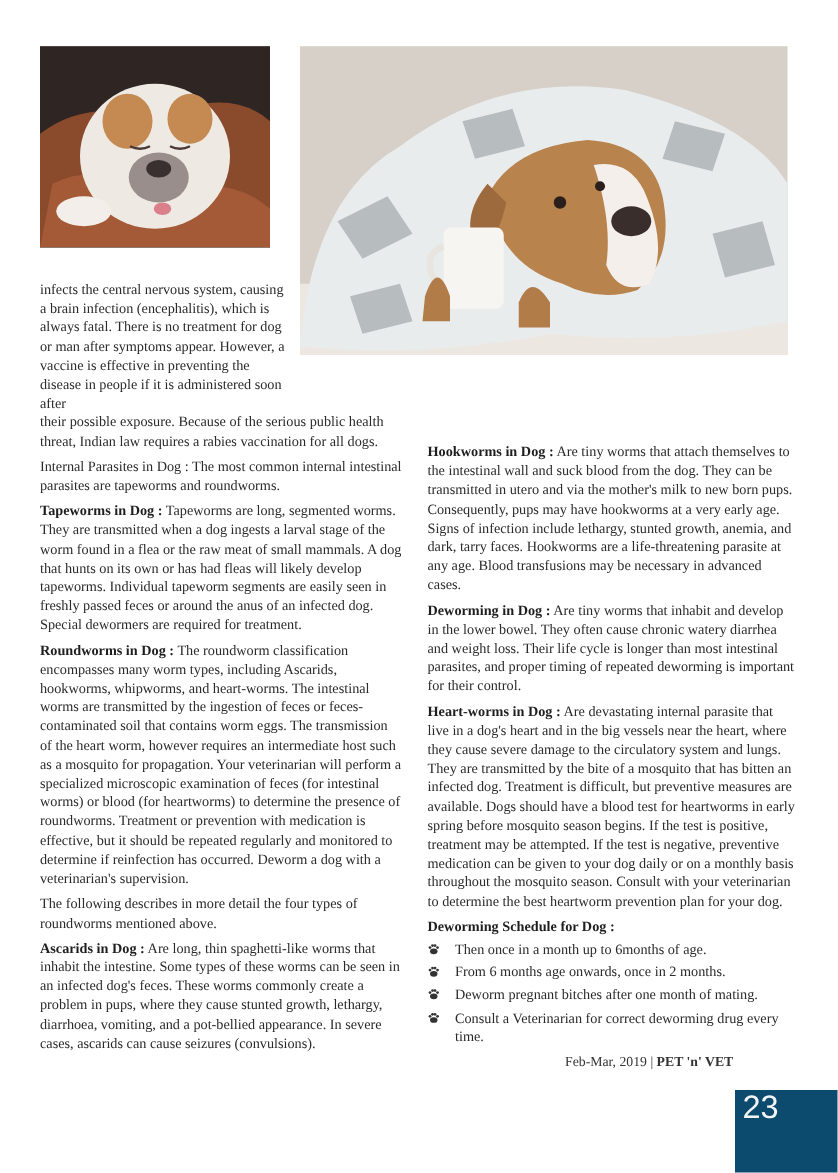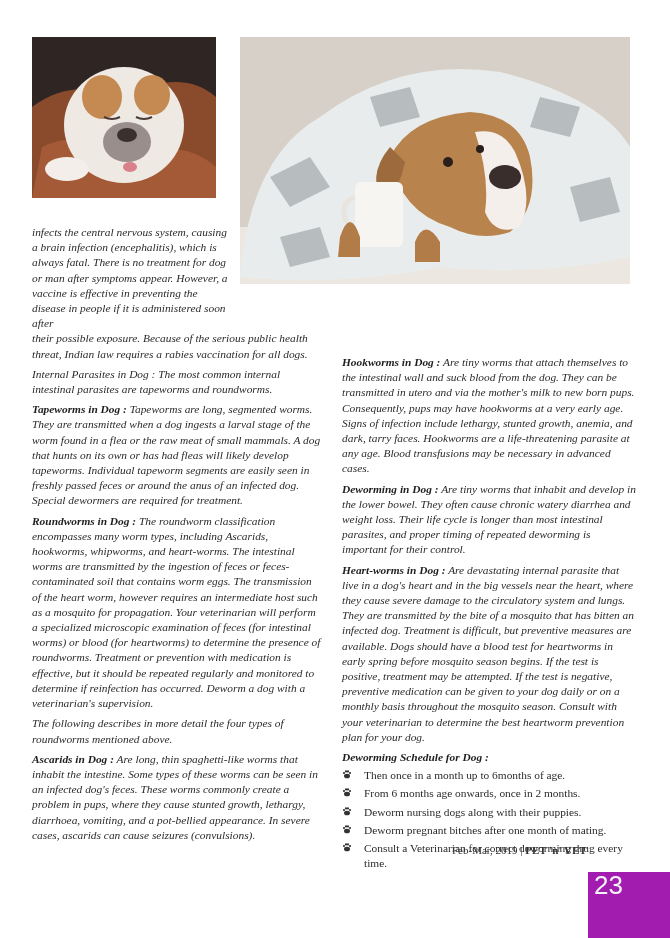--- a/index.html
+++ b/index.html
@@ -6,21 +6,21 @@
   body {
     width:670px; height:938px; background:#ffffff; position:relative; overflow:hidden;
     font-family:"Liberation Serif", "DejaVu Serif", serif; color:#2a2a2a;
   }
   .photo { position:absolute; overflow:hidden; }
   #photo-bulldog { left:32px; top:37px; width:184px; height:161px; background:#3b2e2c; }
   #photo-blanket-dog { left:240px; top:37px; width:390px; height:247px; background:#ddd8d1; }
   .col { position:absolute; font-size:11.4px; line-height:15.2px; }
   #col-left { left:32px; top:225px; width:290px; }
   #col-right { left:342px; top:311px; width:295px;margin-top:44px; }
-  .col p { margin:0 0 5px 0;font-style:italic; }
+  .col p { margin:0 0 5px 0; }
   .narrow { width:200px; }
   b.h { font-weight:bold; color:#1e1e1e; }
   ul.sched { list-style:none; margin:0; padding:0; }
   ul.sched li { position:relative; padding-left:22px; margin-bottom:3px; }
   ul.sched li .paw { position:absolute; left:0; top:1px; width:10px; height:10px; }
   #footer-text { position:absolute; left:452px; top:844px; font-size:11px; color:#333; white-space:nowrap; }
   #footer-text .mag { font-weight:bold; }
   #page-box { position:absolute; left:588px; top:872px; width:82px; height:66px; background:#5c7a8e; }
   #page-num { position:absolute; left:6px; top:-2px; font-family:"Liberation Sans", sans-serif; font-size:26px; color:#f2f4f6; }
 </style>
@@ -92,36 +92,29 @@
           <circle cx="4" cy="2.4" r="1.1" fill="#333"></circle>
           <circle cx="6" cy="2.4" r="1.1" fill="#333"></circle>
           <circle cx="8" cy="4" r="1.1" fill="#333"></circle>
         </svg><span>From 6 months age onwards, once in 2 months.</span></li>
     <li><svg class="paw" viewBox="0 0 10 10">
           <ellipse cx="5" cy="7" rx="3" ry="2.3" fill="#333"></ellipse>
           <circle cx="2" cy="4" r="1.1" fill="#333"></circle>
           <circle cx="4" cy="2.4" r="1.1" fill="#333"></circle>
           <circle cx="6" cy="2.4" r="1.1" fill="#333"></circle>
           <circle cx="8" cy="4" r="1.1" fill="#333"></circle>
-        </svg><span>Deworm nursing dogs along with their puppies.</span></li>
-    <li><svg class="paw" viewBox="0 0 10 10">
-          <ellipse cx="5" cy="7" rx="3" ry="2.3" fill="#333"></ellipse>
-          <circle cx="2" cy="4" r="1.1" fill="#333"></circle>
-          <circle cx="4" cy="2.4" r="1.1" fill="#333"></circle>
-          <circle cx="6" cy="2.4" r="1.1" fill="#333"></circle>
-          <circle cx="8" cy="4" r="1.1" fill="#333"></circle>
         </svg><span>Deworm pregnant bitches after one month of mating.</span></li>
     <li><svg class="paw" viewBox="0 0 10 10">
           <ellipse cx="5" cy="7" rx="3" ry="2.3" fill="#333"></ellipse>
           <circle cx="2" cy="4" r="1.1" fill="#333"></circle>
           <circle cx="4" cy="2.4" r="1.1" fill="#333"></circle>
           <circle cx="6" cy="2.4" r="1.1" fill="#333"></circle>
           <circle cx="8" cy="4" r="1.1" fill="#333"></circle>
         </svg><span>Consult a Veterinarian for correct deworming drug every time.</span></li>
   </ul>
 </div>
 
 <div id="footer-text">
   <span>Feb-Mar, 2019</span><span> | </span><span class="mag">PET 'n' VET</span>
 </div>
-<div id="page-box" style="background: #a21caf;">
+<div id="page-box" style="background: #0c4a6e;">
   <span id="page-num">23</span>
 </div>
 
 </body></html>

